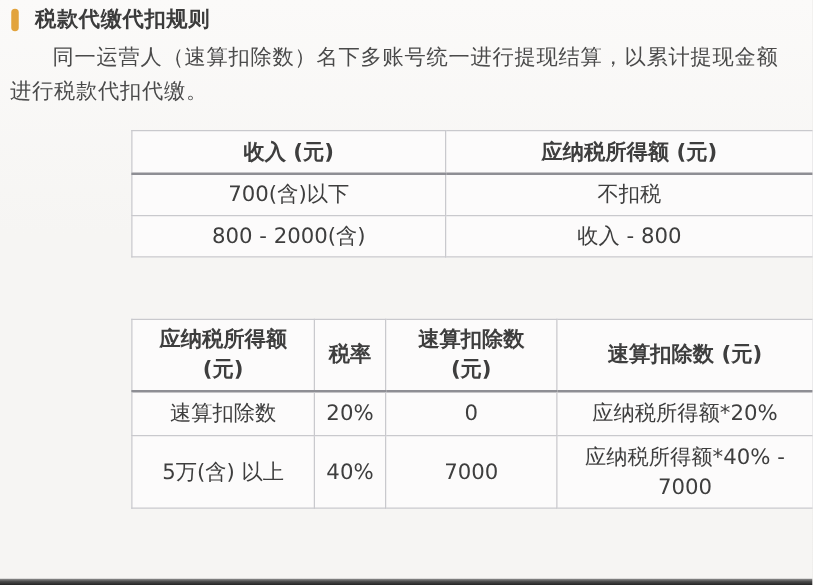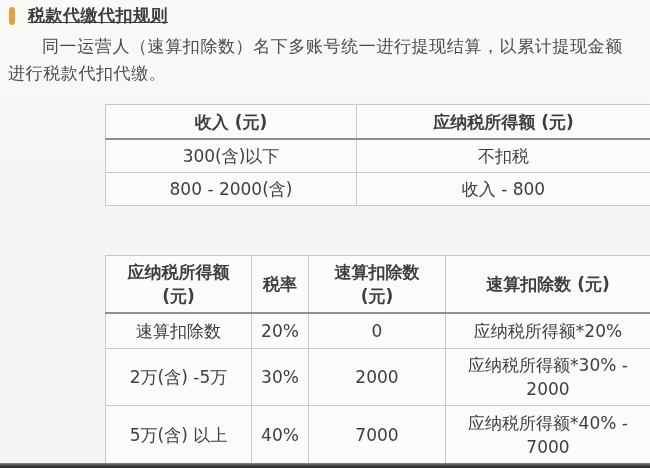--- a/index.html
+++ b/index.html
@@ -15,21 +15,20 @@
     background: linear-gradient(180deg, var(--page-bg-top, #fbfaf9) 0%, var(--page-bg, #f6f5f3) 40%, var(--page-bg, #f6f5f3) 100%);
     color: var(--text, #3e3e3e);
   }
 
   
   .title-row {
     position: absolute;
     top: 4px; left: 9px;
     display: flex;
     align-items: center;
-    text-decoration: underline;
   }
   .accent-bar {
     width: 6px; height: 18px;
     border-radius: 3px;
     background: var(--accent-bar, #e2a33c);
     flex: 0 0 auto;
   }
   .title-text {
     margin-left: 13px;
     font-size: 17px;
@@ -114,21 +113,21 @@
       <col style="width:294px">
     </colgroup>
     <thead>
       <tr>
         <th>收入 (元)</th>
         <th>应纳税所得额 (元)</th>
       </tr>
     </thead>
     <tbody>
       <tr>
-        <td>300(含)以下</td>
+        <td>700(含)以下</td>
         <td>不扣税</td>
       </tr>
       <tr>
         <td>800 - 2000(含)</td>
         <td>收入 - 800</td>
       </tr>
     </tbody>
   </table>
 
   <table class="t2">
@@ -148,26 +147,20 @@
         <th>速算扣除数 (元)</th>
       </tr>
     </thead>
     <tbody>
       <tr class="r1">
         <td>速算扣除数</td>
         <td>20%</td>
         <td>0</td>
         <td>应纳税所得额*20%</td>
       </tr>
-      <tr class="r2">
-        <td>2万(含) -5万</td>
-        <td>30%</td>
-        <td>2000</td>
-        <td>应纳税所得额*30% - 2000</td>
-      </tr>
       <tr class="r3">
         <td>5万(含) 以上</td>
         <td>40%</td>
         <td>7000</td>
         <td>应纳税所得额*40% - 7000</td>
       </tr>
     </tbody>
   </table>
 
   <div class="bottom-strip"></div>

